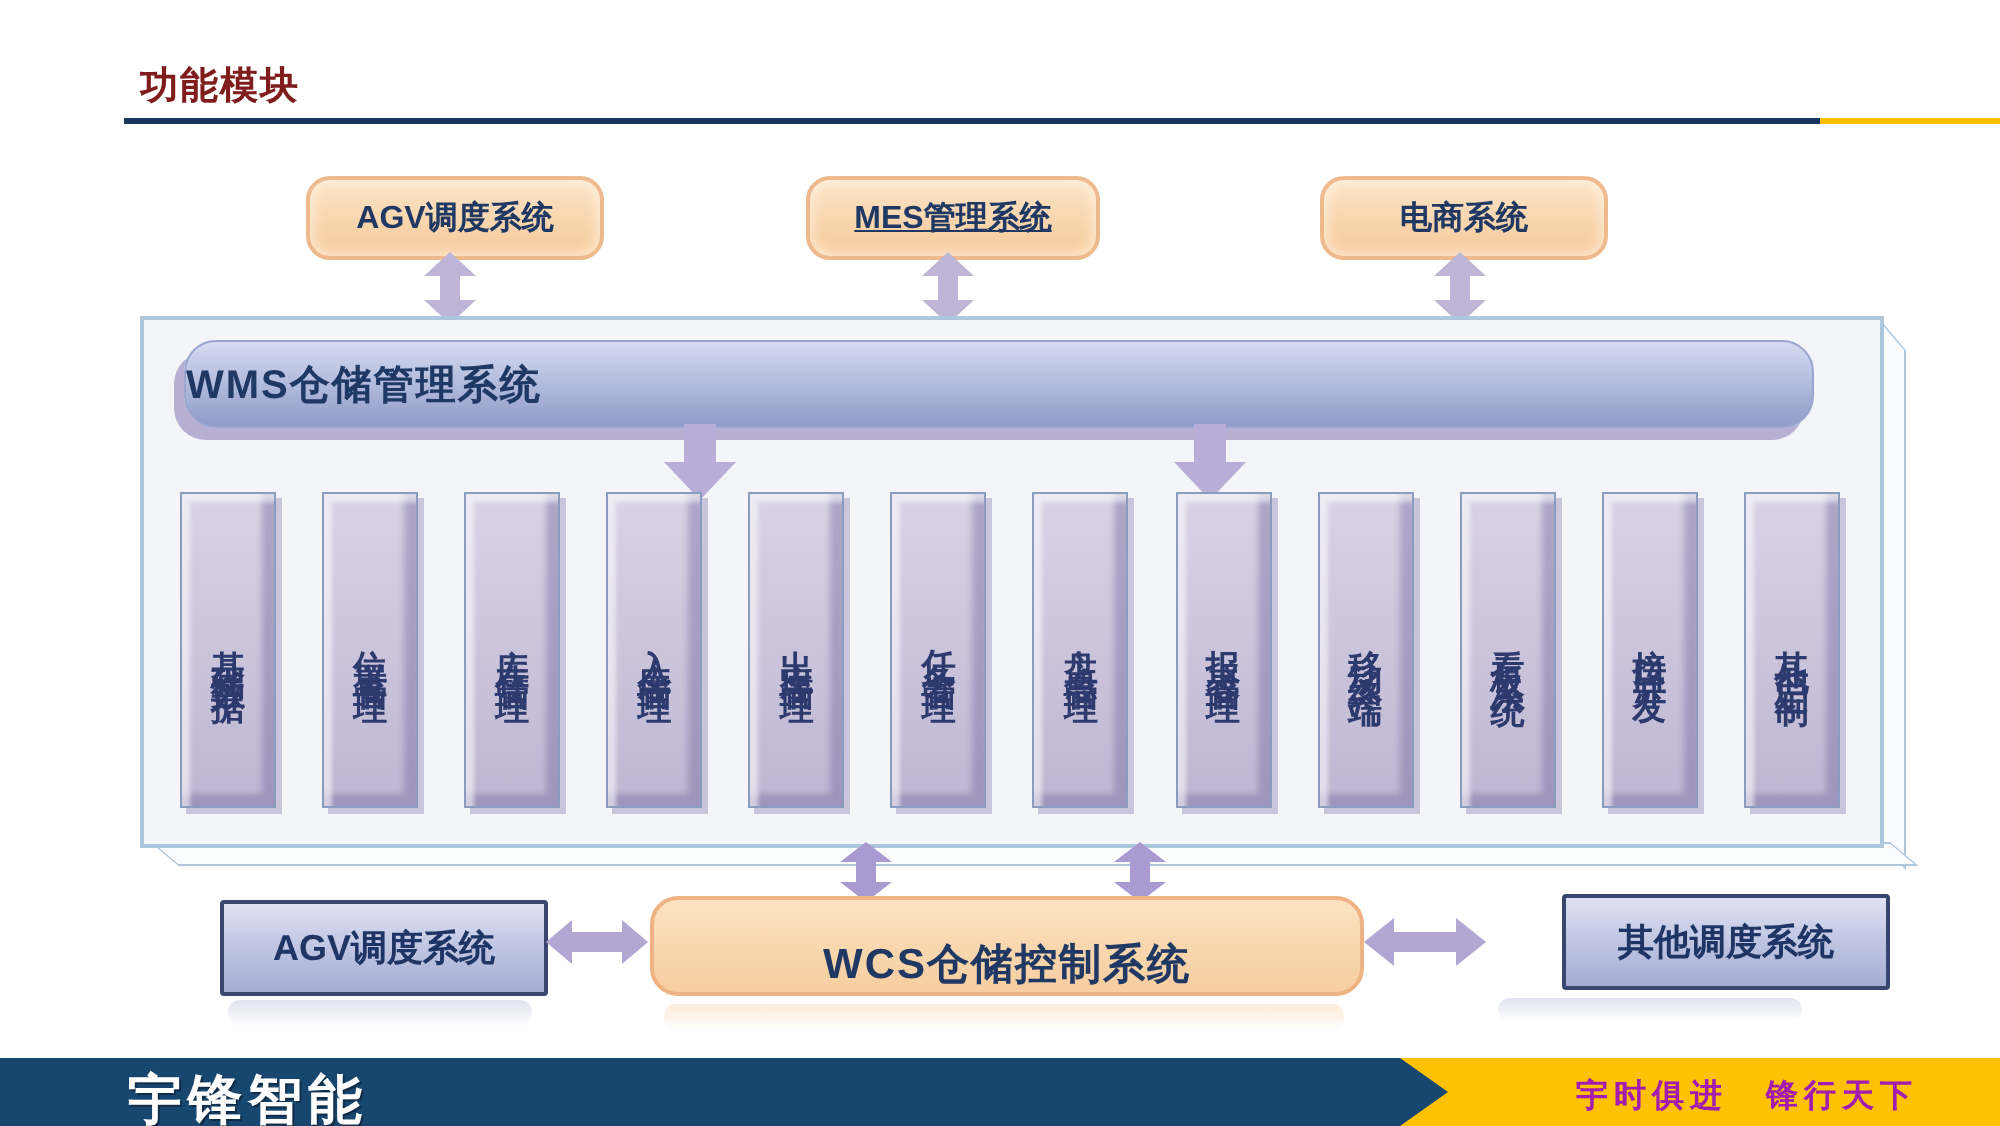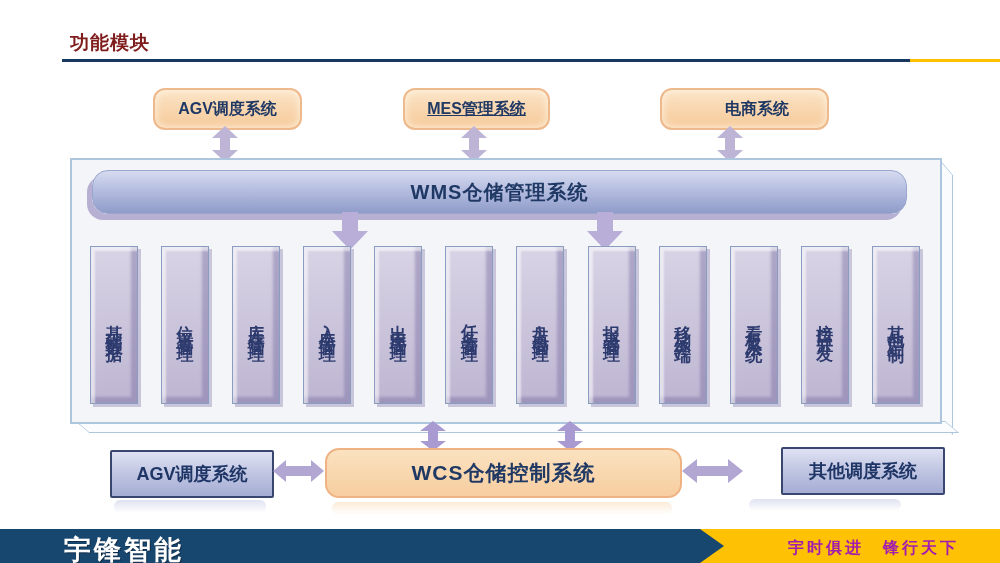--- a/index.html
+++ b/index.html
@@ -21,21 +21,21 @@
   .sys-box{
     height:38px;border-radius:12px;
     background:linear-gradient(180deg,#fbe4c6 0%,#f7cda0 85%);
     border:2px solid #eeb98c;
     box-shadow:inset 0 0 8px rgba(255,248,235,.9);
     display:flex;align-items:center;justify-content:center;
     font-size:16px;font-weight:bold;color:#1f3864;
   }
   .sys-erp{left:153px;top:88px;width:145px;}
   .sys-mes{left:403px;top:88px;width:143px;text-decoration:underline;}
-  .sys-ec {left:660px;top:88px;width:140px;padding-left:25px;}
+  .sys-ec {left:660px;top:88px;width:140px;}
 
   
   .arrow svg{display:block;}
   .fill-lav{fill:#bdb4d6;}
   .fill-down{fill:#b9aed8;}
   .fill-vbot{fill:#a99bd1;}
   .fill-h{fill:#b2a6d2;}
 
   
   .panel{
@@ -51,21 +51,21 @@
     left:75px;top:421px;width:868px;height:10px;
     background:#fbfcfe;border:1px solid #aec6dd;
     transform:skewX(50deg);transform-origin:top left;
   }
 
   .wms-bar{
     left:92px;top:170px;width:813px;height:42px;border-radius:16px;
     background:linear-gradient(180deg,#d6dbf0 0%,#aeb7dc 55%,#8f9cc8 100%);
     border:1px solid #9aa6cf;
     box-shadow:-5px 6px 0 0 #b7b0d2;
-    display:flex;align-items:center;justify-content:center;
+    display:flex;align-items:center;justify-content:flex-start;
     font-size:20px;font-weight:bold;color:#1f3864;letter-spacing:1px;
   }
 
   
   .modules-row{
     left:90px;top:246px;width:830px;height:160px;
     display:flex;justify-content:space-between;
   }
   .module{
     width:46px;height:156px;
@@ -88,21 +88,21 @@
     border:2px solid #39466f;
     display:flex;align-items:center;justify-content:center;
     font-size:18px;font-weight:bold;color:#1e3565;
   }
   .box-agv{left:110px;top:450px;width:160px;}
   .box-other{left:745px;top:447px;width:160px;margin-left:36px;}
   .box-wcs{
     left:325px;top:448px;width:353px;height:46px;border-radius:14px;
     background:linear-gradient(180deg,#fbe2c0 0%,#f7cfa2 90%);
     border:2px solid #efb383;
-    display:flex;align-items:center;justify-content:center;
+    display:flex;align-items:flex-end;justify-content:center;
     font-size:21px;font-weight:bold;color:#1f3864;letter-spacing:1px;
   }
 
   .refl{opacity:.45;border-radius:6px;}
   .refl-agv{left:114px;top:500px;width:152px;height:13px;
     background:linear-gradient(180deg,rgba(168,175,214,.8),rgba(168,175,214,0));}
   .refl-wcs{left:332px;top:502px;width:340px;height:13px;
     background:linear-gradient(180deg,rgba(247,207,162,.9),rgba(247,207,162,0));}
   .refl-other{left:749px;top:499px;width:152px;height:12px;
     background:linear-gradient(180deg,rgba(168,175,214,.8),rgba(168,175,214,0));}

